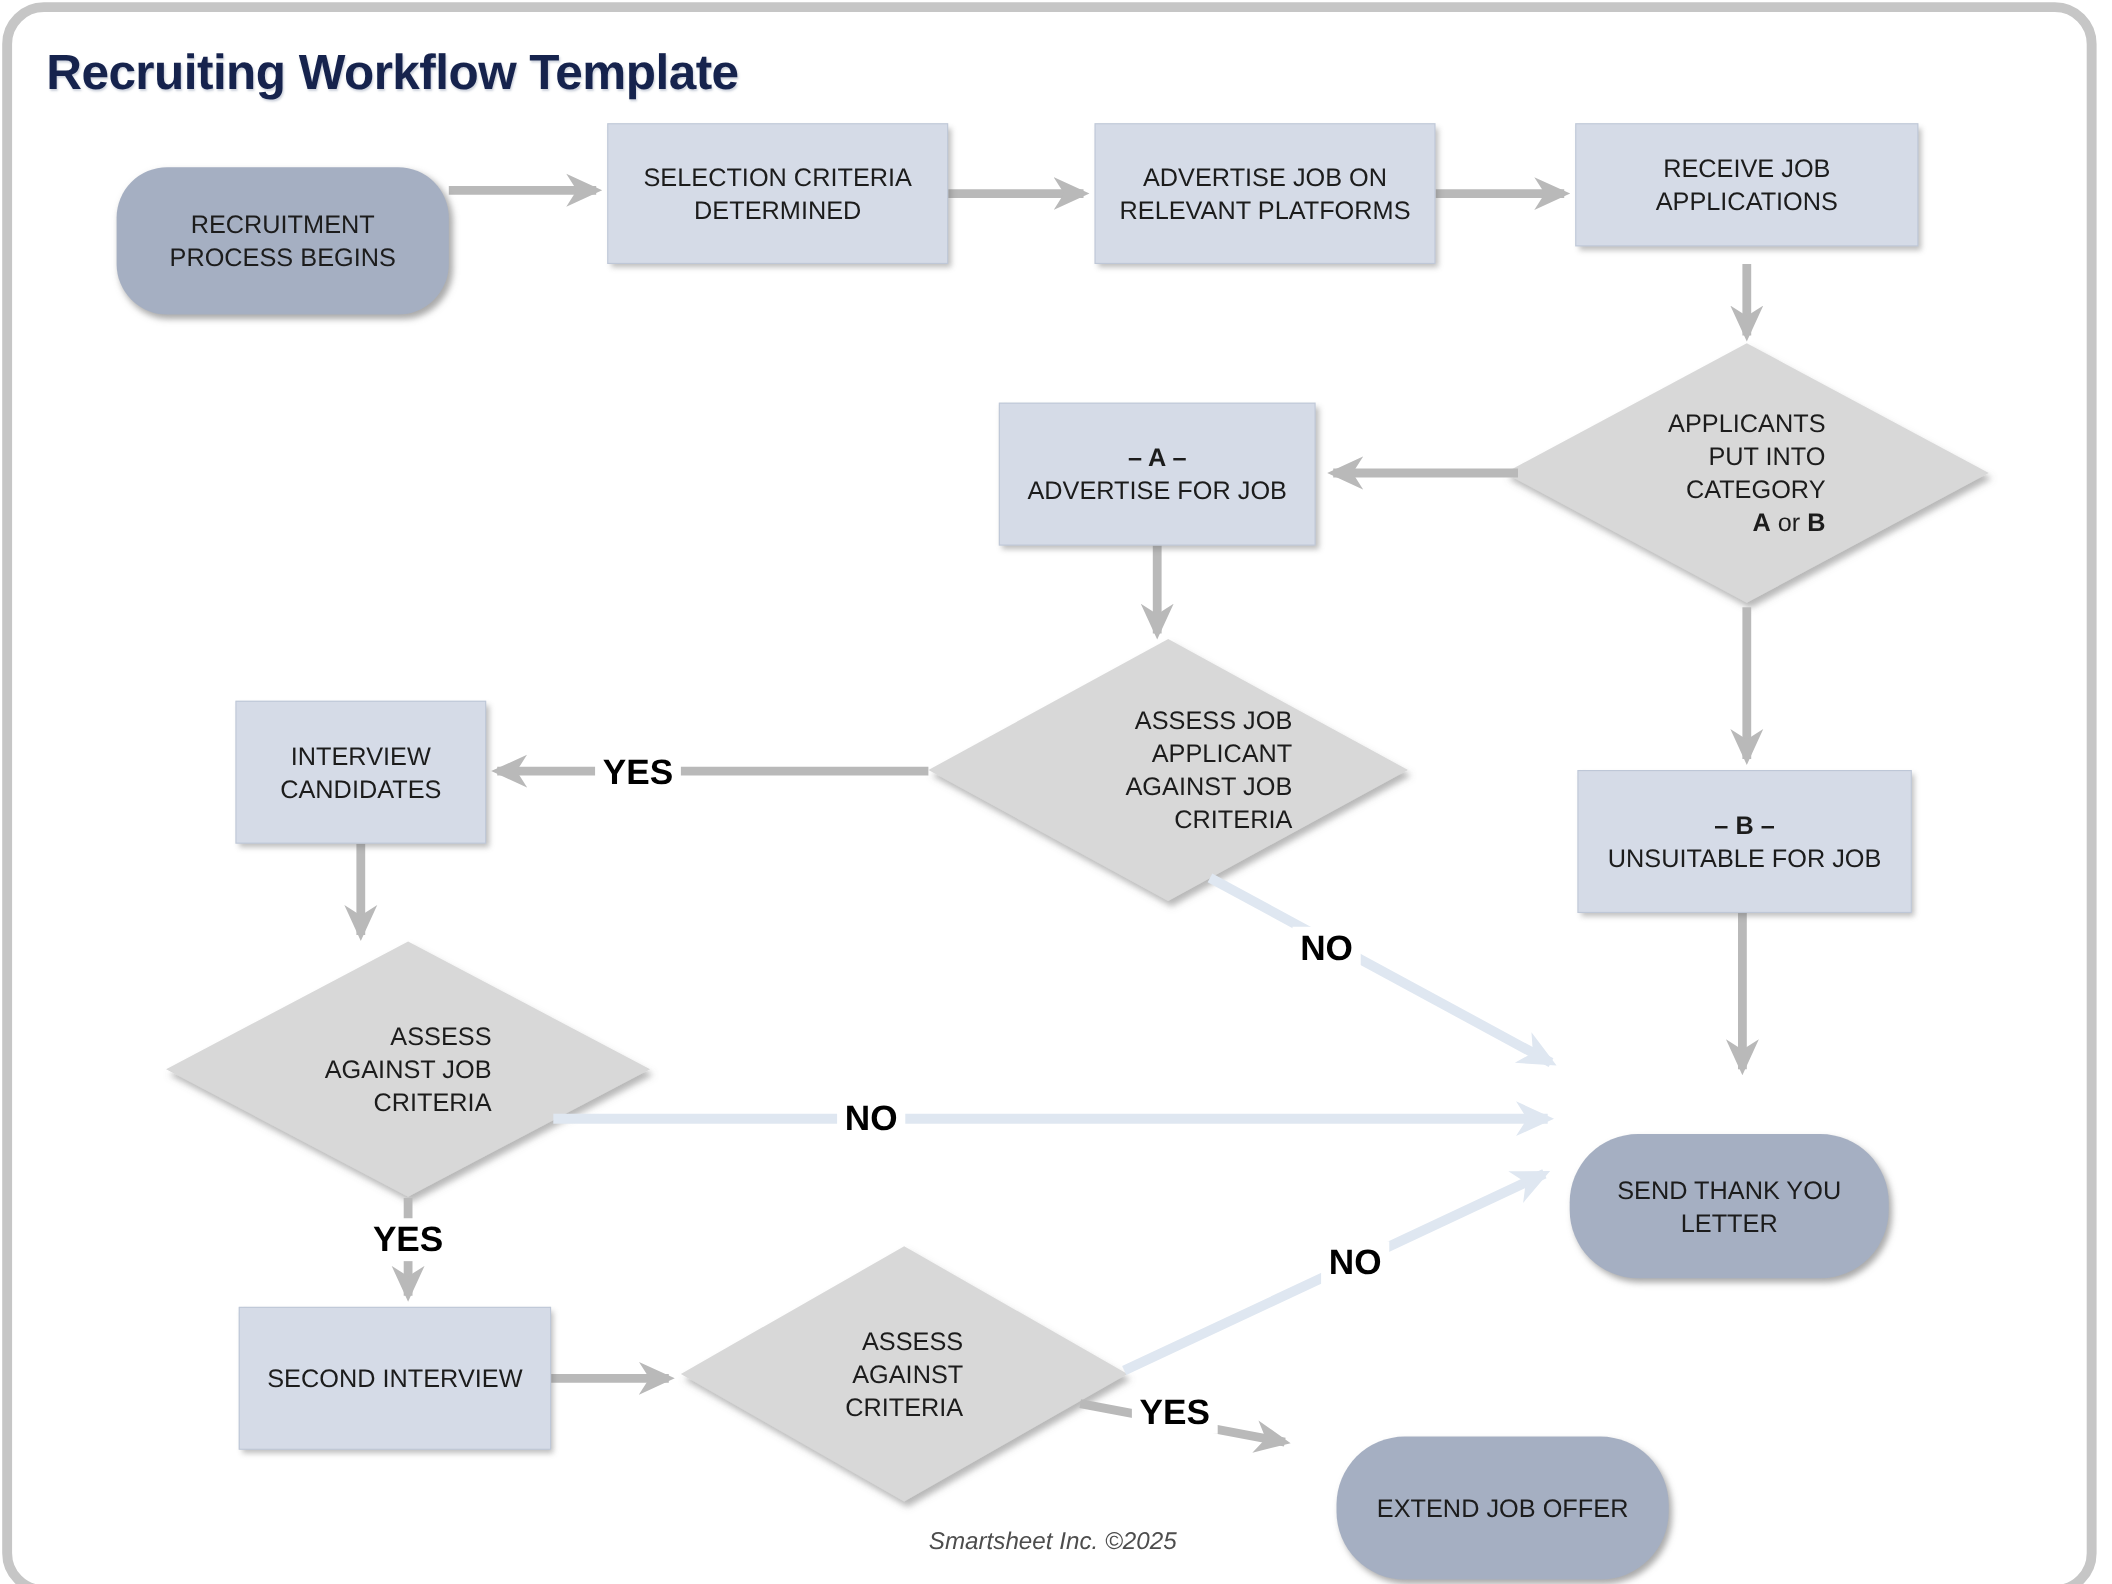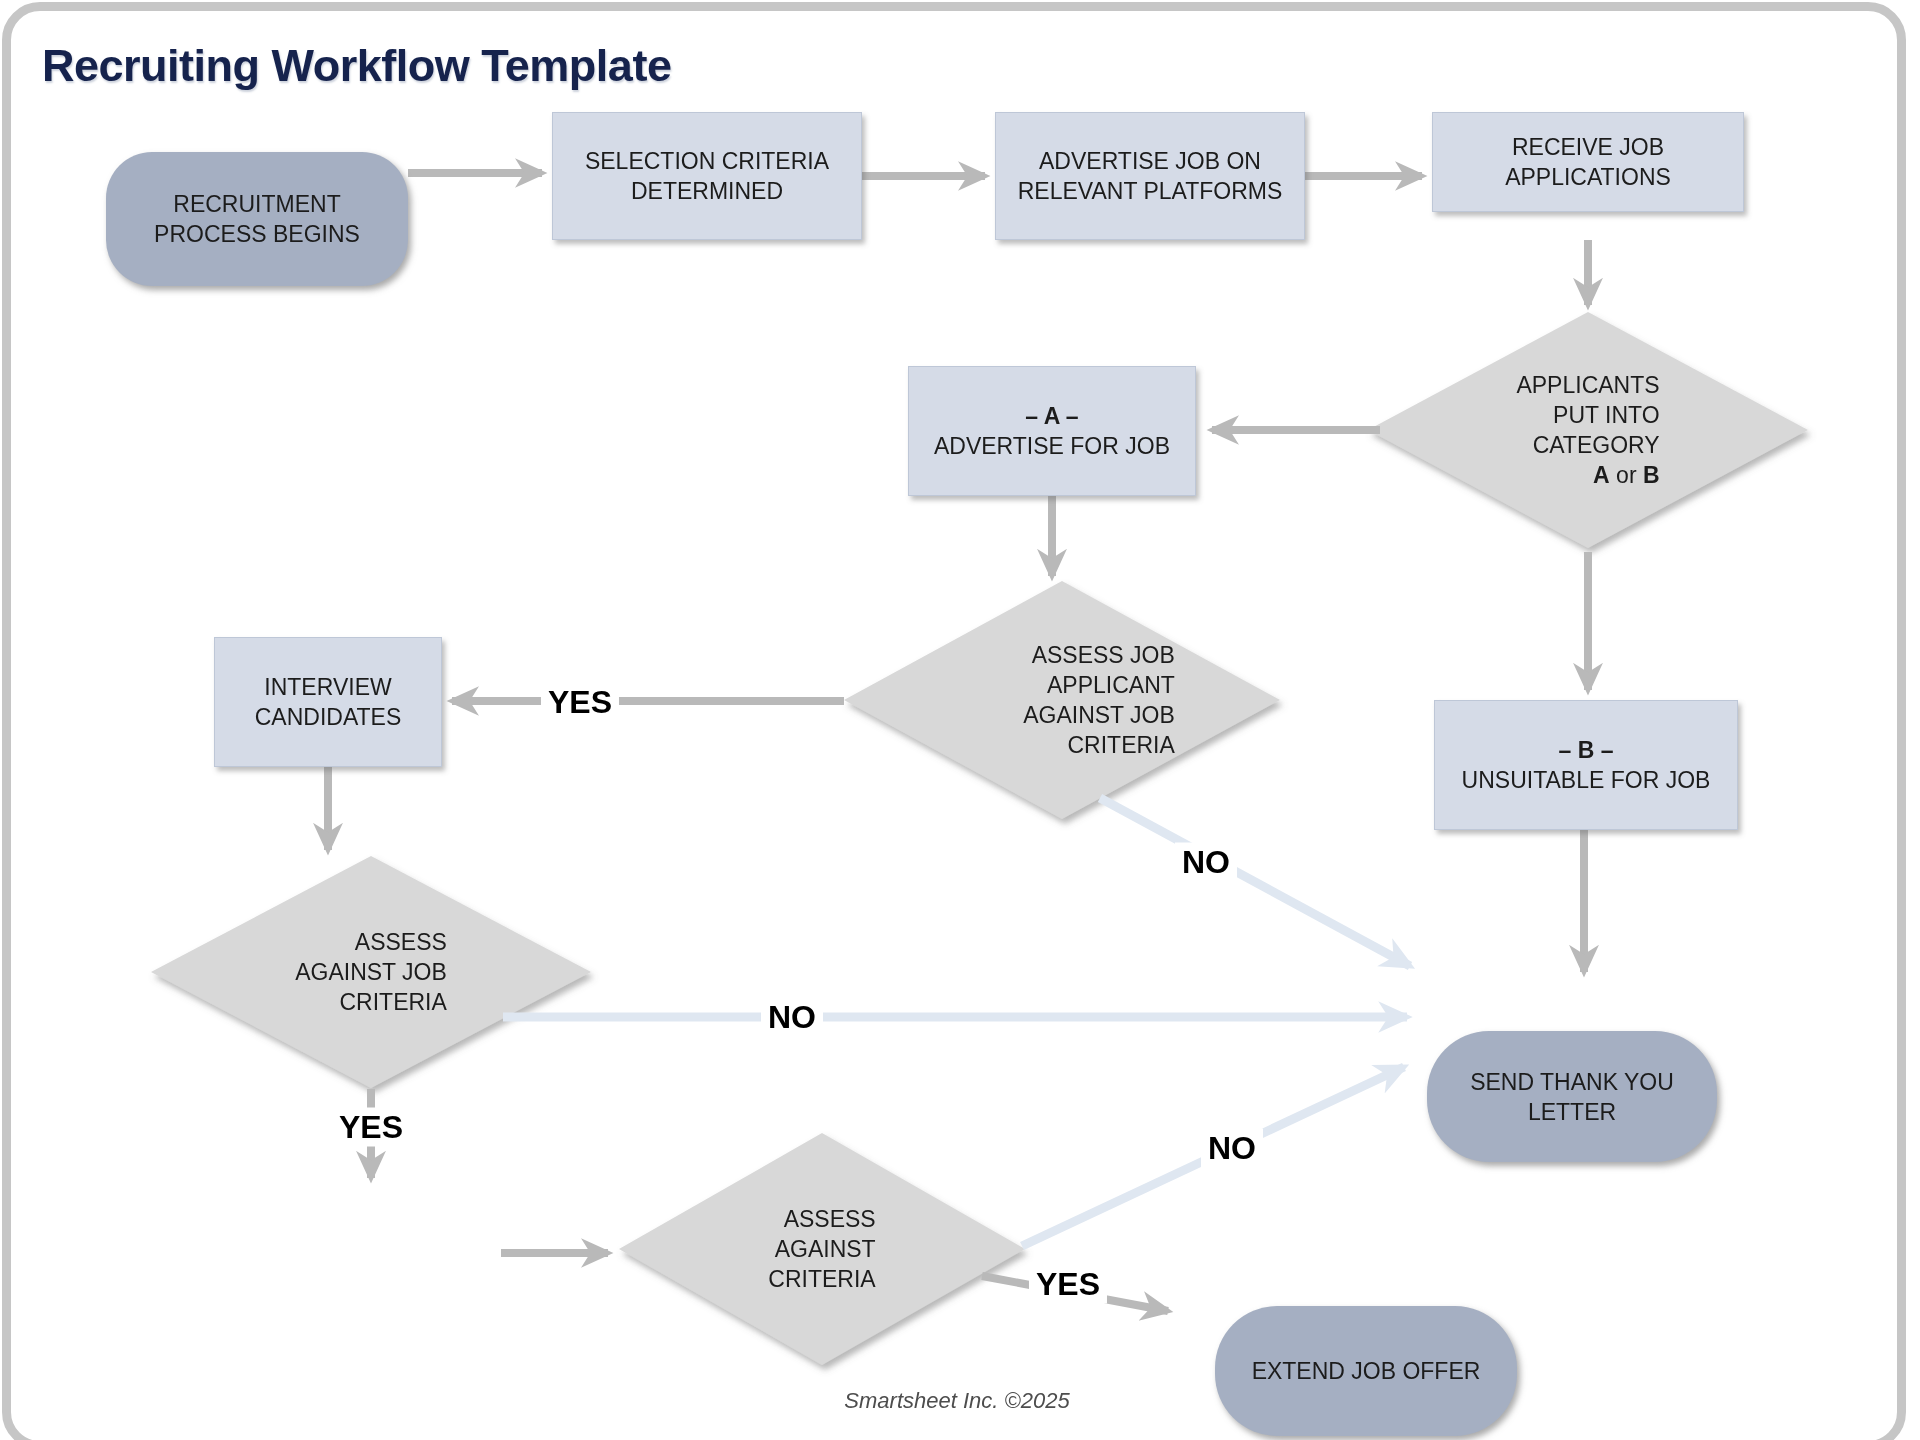--- a/index.html
+++ b/index.html
@@ -73,21 +73,21 @@
         <div class="line">PROCESS BEGINS</div>
       </div>
       <div class="node process" style="left: 552px; top: 112px; width: 310px; height: 128px;">
         <div class="line">SELECTION CRITERIA</div>
         <div class="line">DETERMINED</div>
       </div>
       <div class="node process" style="left: 995px; top: 112px; width: 310px; height: 128px;">
         <div class="line">ADVERTISE JOB ON</div>
         <div class="line">RELEVANT PLATFORMS</div>
       </div>
-      <div class="node process" style="left: 1432px; top: 112px; width: 312px; height: 100px;">
+      <div class="node process" style="left: 1432px; top: 112px; width: 312px; height: 112px;">
         <div class="line">RECEIVE JOB</div>
         <div class="line">APPLICATIONS</div>
       </div>
       <div class="dlabel" style="left: 1588px; top: 430px;">
         <div class="line">APPLICANTS</div>
         <div class="line">PUT INTO</div>
         <div class="line">CATEGORY</div>
         <div class="line"><span style="font-weight: 700;">A</span><span> or </span><span style="font-weight: 700;">B</span></div>
       </div>
       <div class="node process" style="left: 908px; top: 366px; width: 288px; height: 130px;">
@@ -101,20 +101,23 @@
         <div class="line">CRITERIA</div>
       </div>
       <div class="node process" style="left: 214px; top: 637px; width: 228px; height: 130px;">
         <div class="line">INTERVIEW</div>
         <div class="line">CANDIDATES</div>
       </div>
       <div class="dlabel" style="left: 371px; top: 972px;">
         <div class="line">ASSESS</div>
         <div class="line">AGAINST JOB</div>
         <div class="line">CRITERIA</div>
+      </div>
+      <div class="node process" style="left: 217px; top: 1188px; width: 284px; height: 130px;">
+        <div class="line">SECOND INTERVIEW</div>
       </div>
       <div class="dlabel" style="left: 822px; top: 1249px;">
         <div class="line">ASSESS</div>
         <div class="line">AGAINST</div>
         <div class="line">CRITERIA</div>
       </div>
       <div class="node process" style="left: 1434px; top: 700px; width: 304px; height: 130px;">
         <div class="line"><span style="font-weight: 700;">– B –</span></div>
         <div class="line">UNSUITABLE FOR JOB</div>
       </div>

